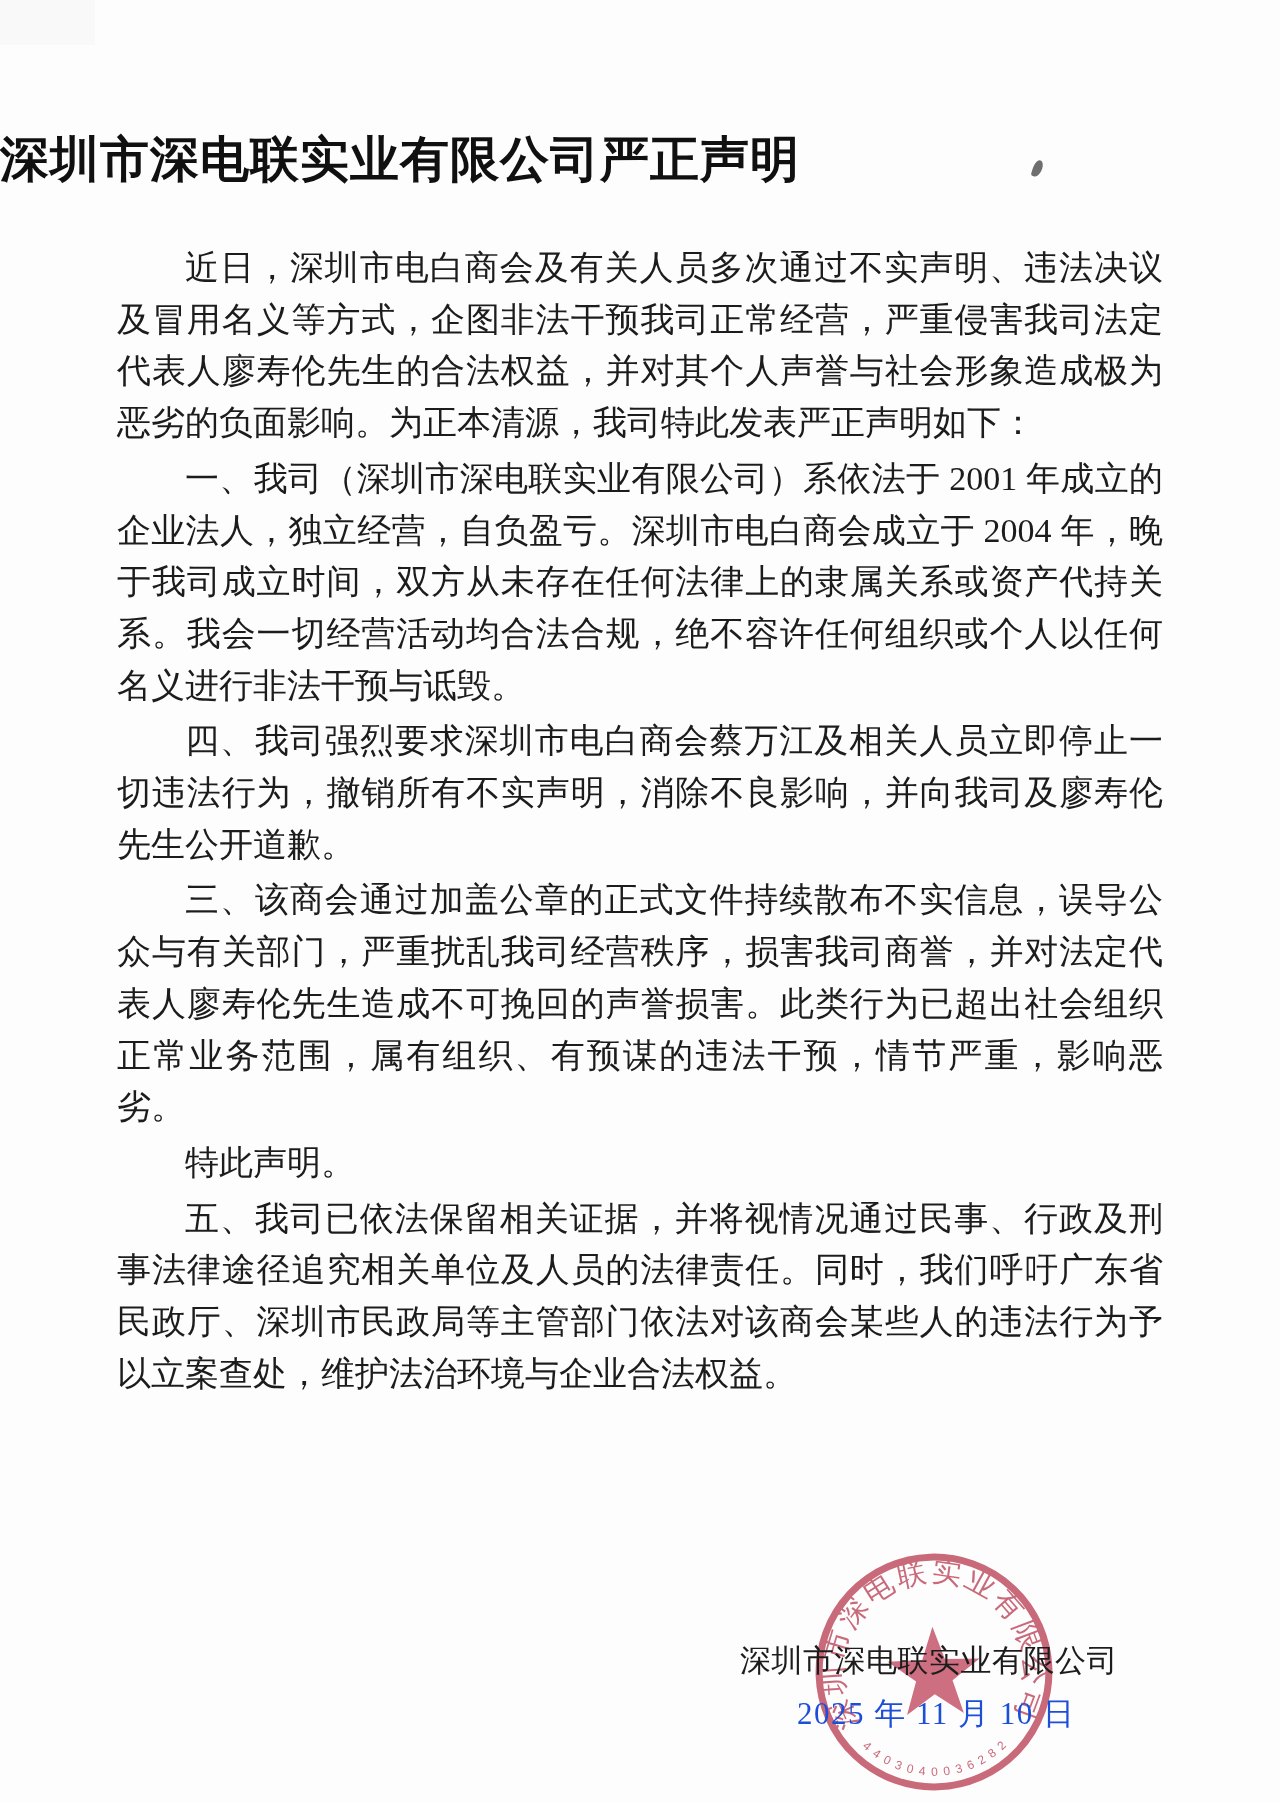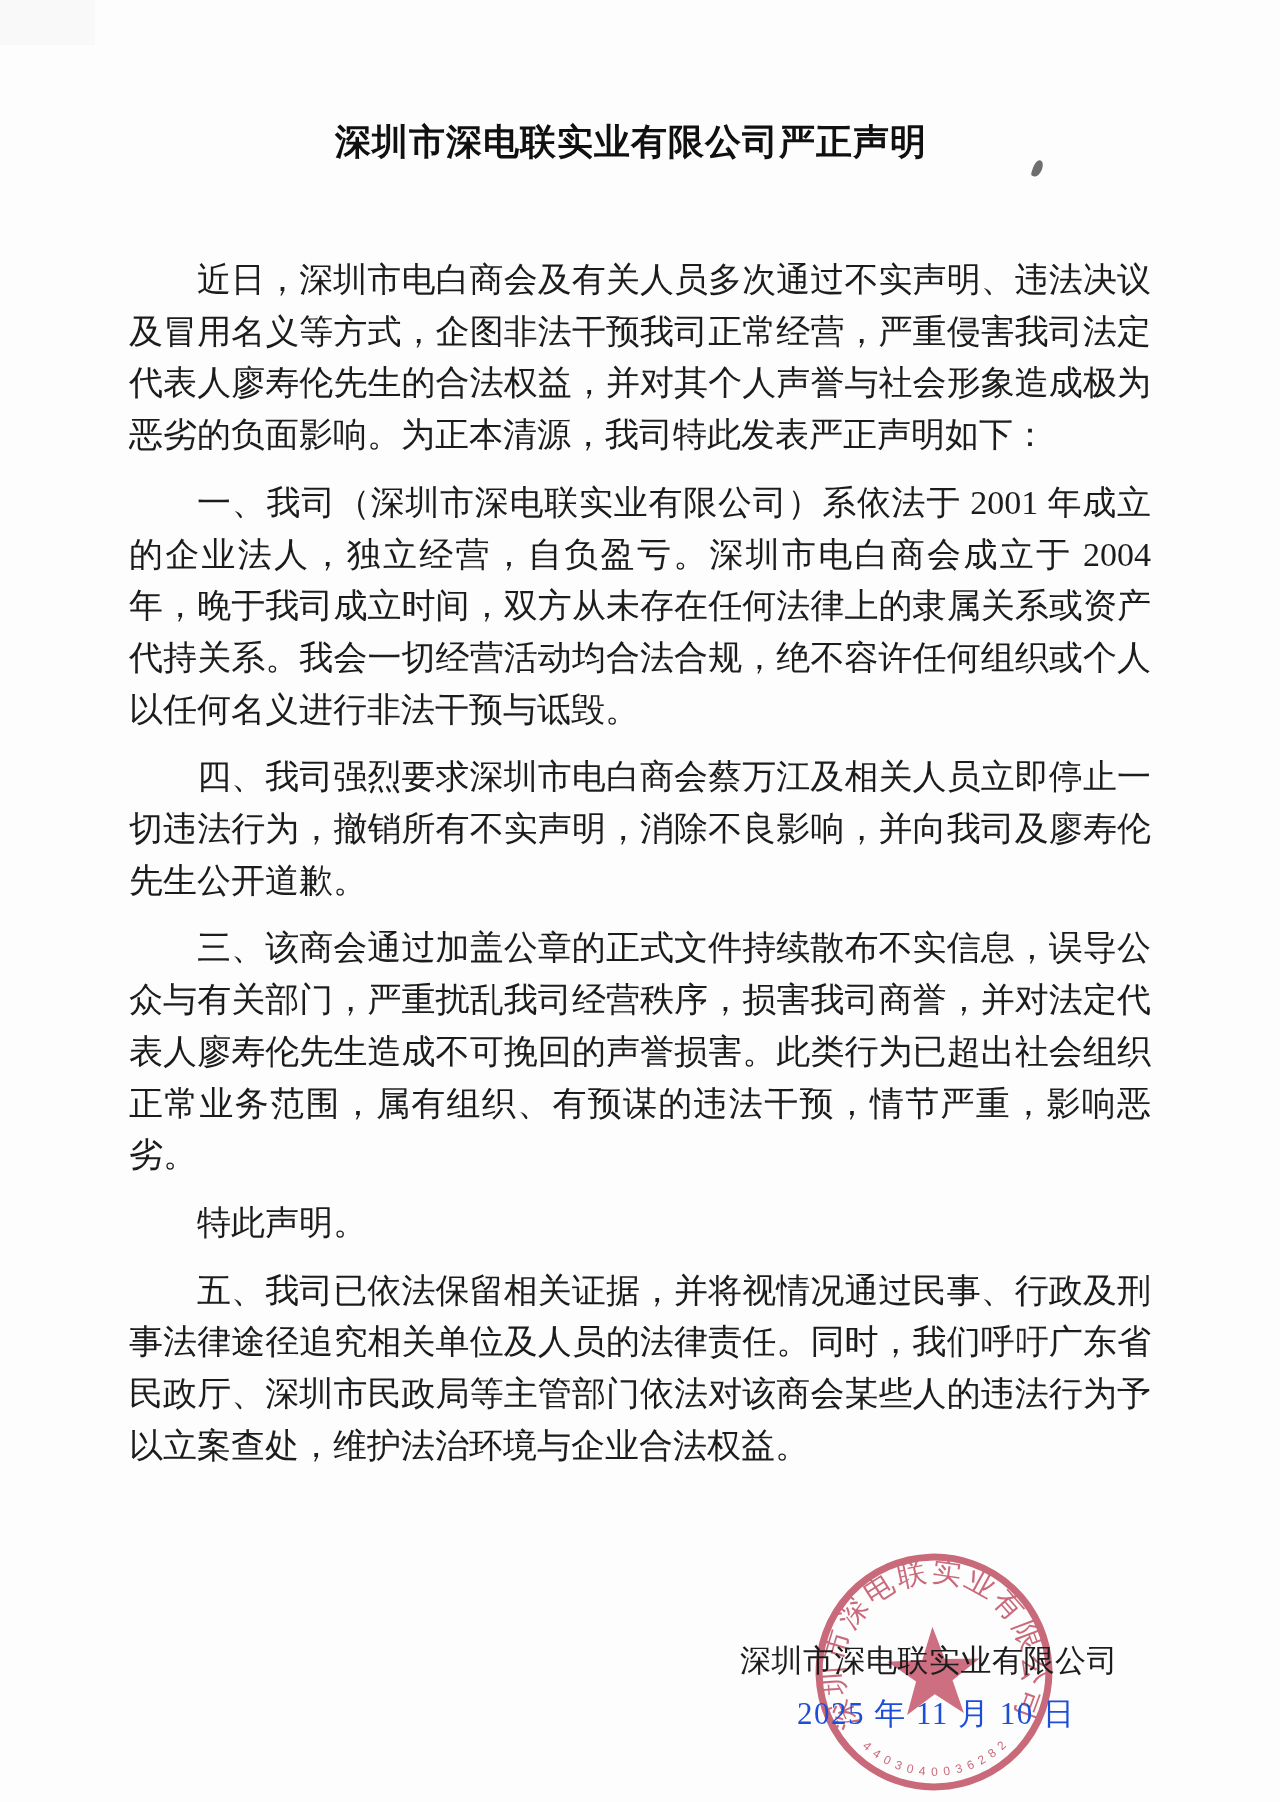--- a/index.html
+++ b/index.html
@@ -13,40 +13,40 @@
     overflow: hidden;
     font-family: "Liberation Serif", serif;
     color: #1b1b1b;
   }
 
   .doc-title {
     position: absolute;
     top: 94px;
     left: 0;
     width: 1262px;
-    text-align: center;
+    text-align: left;
     font-family: "Liberation Sans", sans-serif;
     font-weight: bold;
-    font-size: 36px;
+    font-size: 49px;
     letter-spacing: 1px;
     color: #101010;
   }
 
   .body-text {
     position: absolute;
     top: 238px;
     left: 113px;
     width: 1054px;
     font-size: 34px;
     line-height: 51.7px;
     text-align: justify;
     text-justify: inter-character;
     color: #1c1c1c;
   }
-  .body-text p { margin: 16px; text-indent: 2em; }
+  .body-text p { margin: 4px; text-indent: 2em; }
 
   .sig-company {
     position: absolute;
     left: 740px;
     top: 1640px;
     font-size: 31px;
     letter-spacing: 0.5px;
     z-index: 3;
     color: #1c1c1c;
   }

